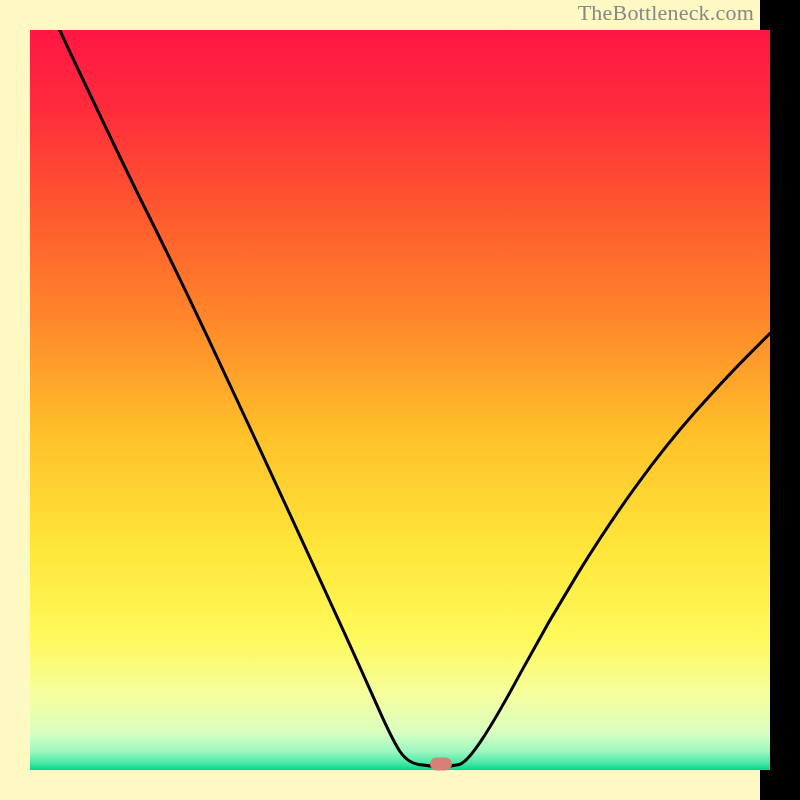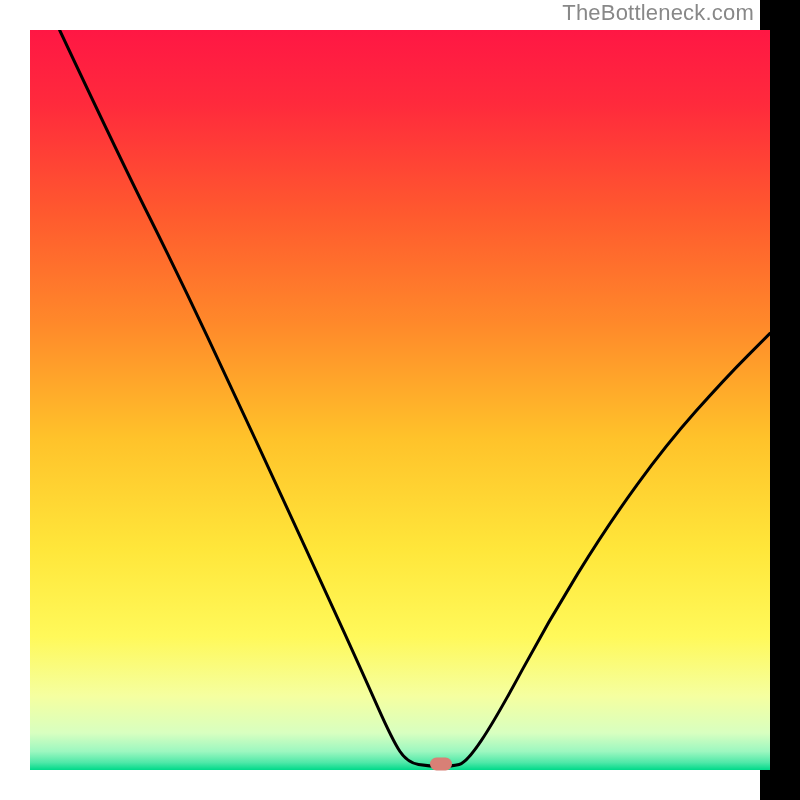--- a/index.html
+++ b/index.html
@@ -8,21 +8,22 @@
     width: 800px;
     height: 800px;
     background: #000;
     overflow: hidden;
     font-family: Arial, Helvetica, sans-serif;
   }
   .frame {
     position: relative;
     width: 760px;
     height: 800px;
-    background: #ffffff;
+    background: #fef9c3;
+    font-family: Liberation Serif, serif;
   }
   .watermark {
     position: absolute;
     top: 0;
     right: 6px;
     color: #888;
     font-size: 22px;
     font-weight: 400;
     letter-spacing: 0.2px;
     z-index: 5;

